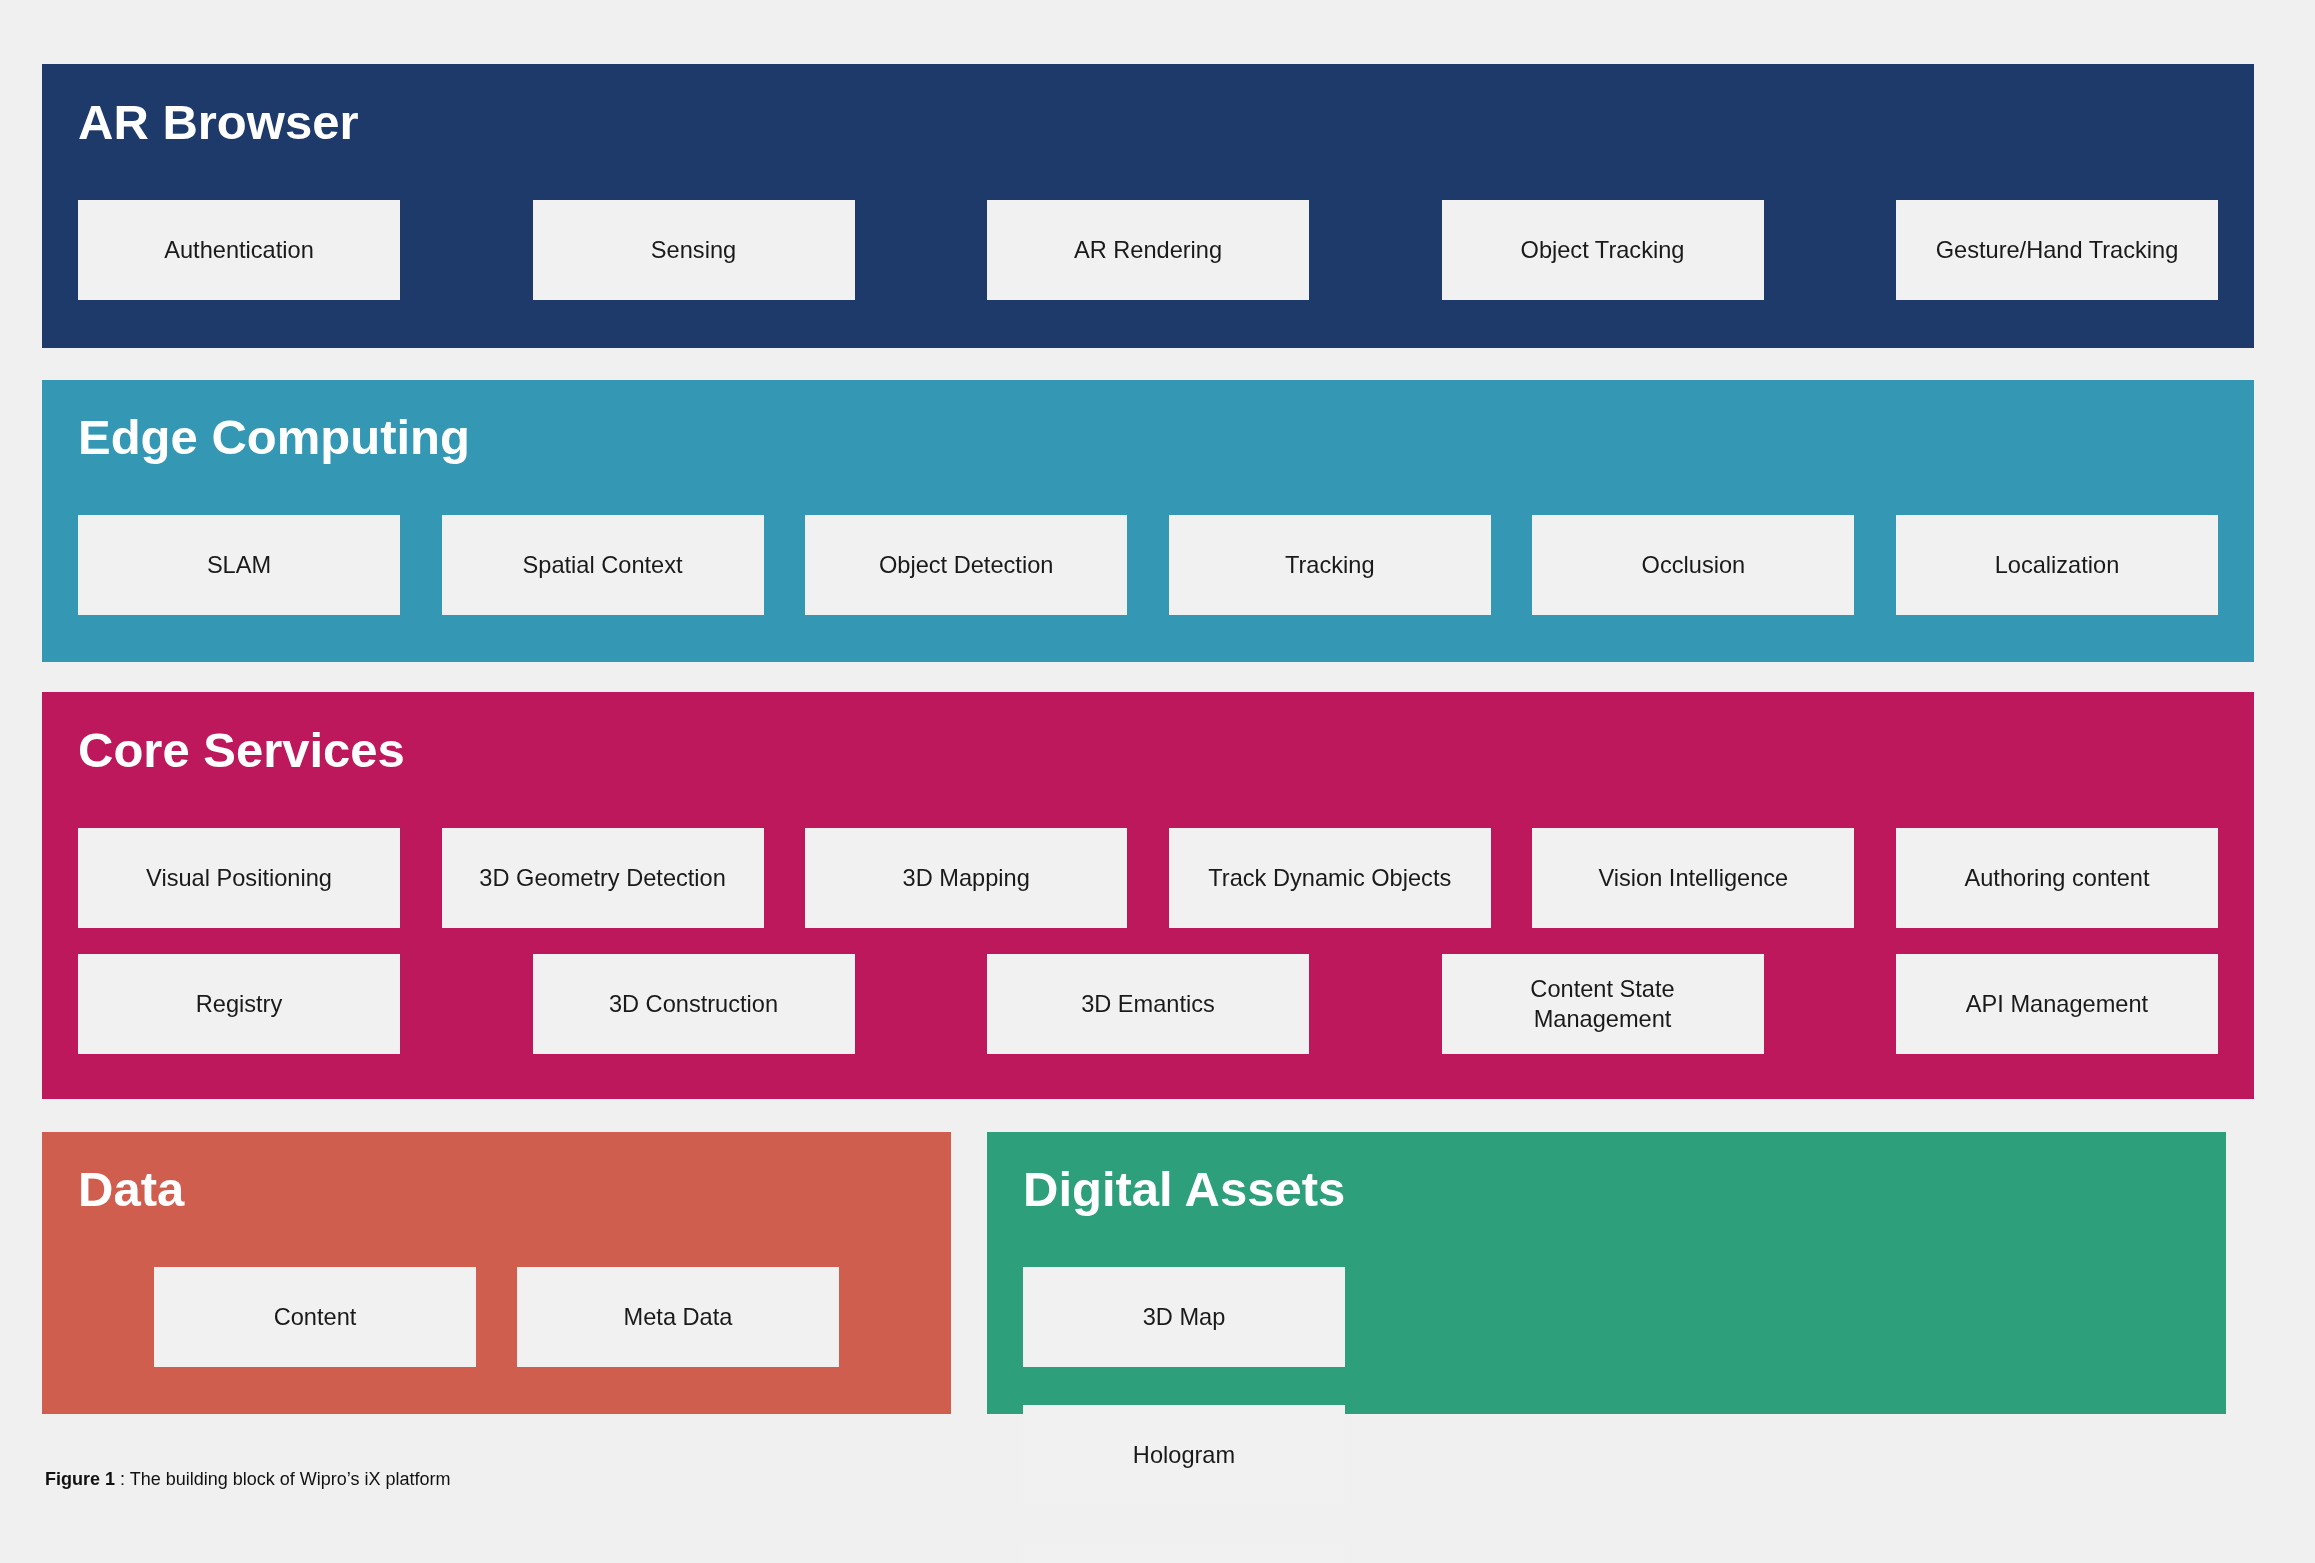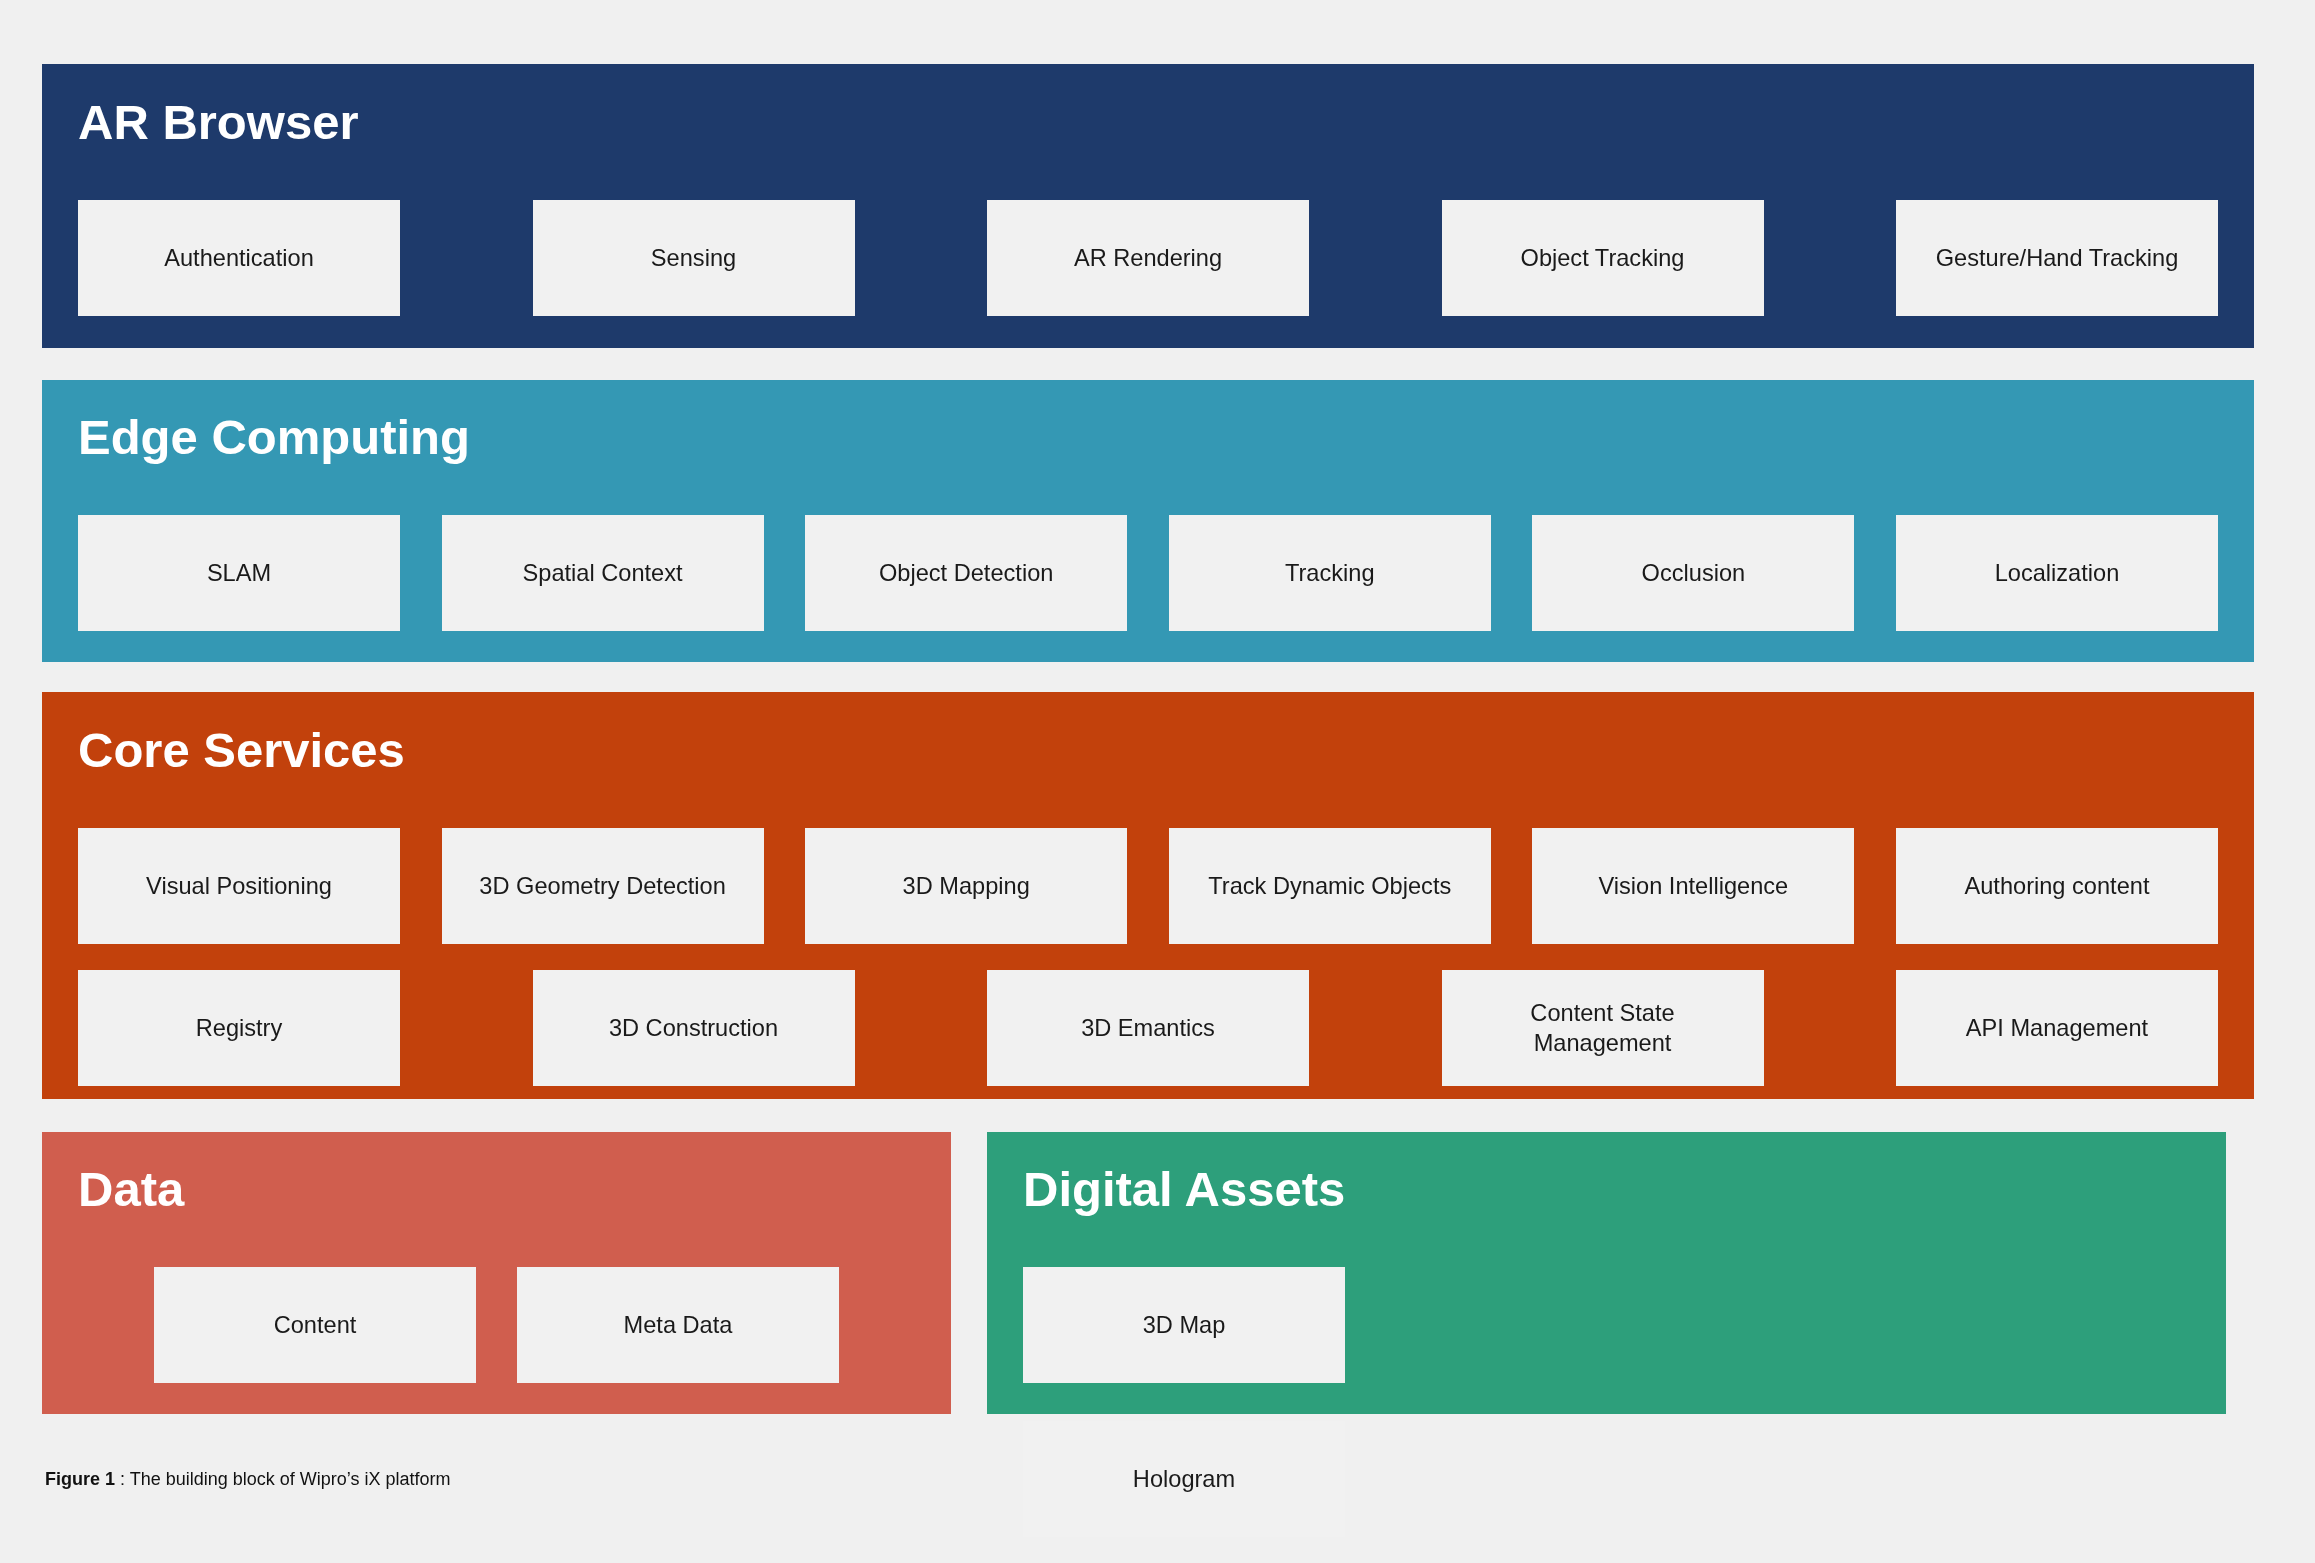--- a/index.html
+++ b/index.html
@@ -42,21 +42,21 @@
   }
   .row.fill     { justify-content: space-between; }
   .row.centered { justify-content: center; }
   .row.gap42    { gap: 41px; }
   .row.gap39    { gap: 38px; flex-direction: column; }
   .row.second   { margin-top: 26.6px; }
 
   .box {
     box-sizing: border-box;
     width: 322px;
-    height: 116px;
+    height: 100px;
     padding: 0 29.6px;
     background: #F1F1F1;
     display: flex;
     align-items: center;
     justify-content: center;
     text-align: center;
     font-size: 23.6px;
     line-height: 1.3;
     color: #1A1A1A;
   }
@@ -89,21 +89,21 @@
     <div class="row fill">
       <div class="box">SLAM</div>
       <div class="box">Spatial Context</div>
       <div class="box">Object Detection</div>
       <div class="box">Tracking</div>
       <div class="box">Occlusion</div>
       <div class="box">Localization</div>
     </div>
   </section>
 
-  <section class="band" id="band-core" style="background: #c2410c;">
+  <section class="band" id="band-core" style="background: #be185d;">
     <h2>Core Services</h2>
     <div class="row fill">
       <div class="box">Visual Positioning</div>
       <div class="box">3D Geometry Detection</div>
       <div class="box">3D Mapping</div>
       <div class="box">Track Dynamic Objects</div>
       <div class="box">Vision Intelligence</div>
       <div class="box">Authoring content</div>
     </div>
     <div class="row fill second">

